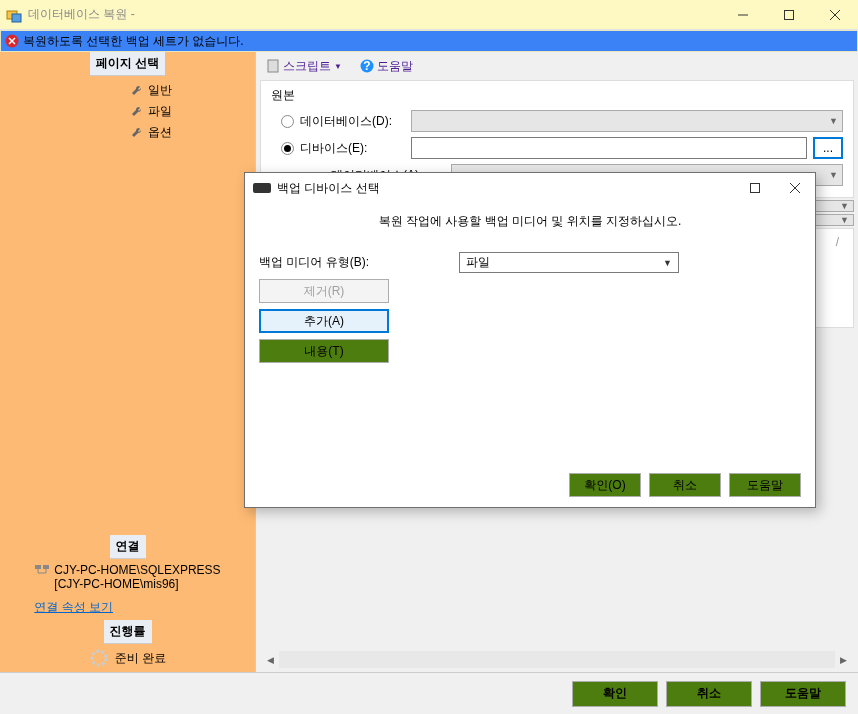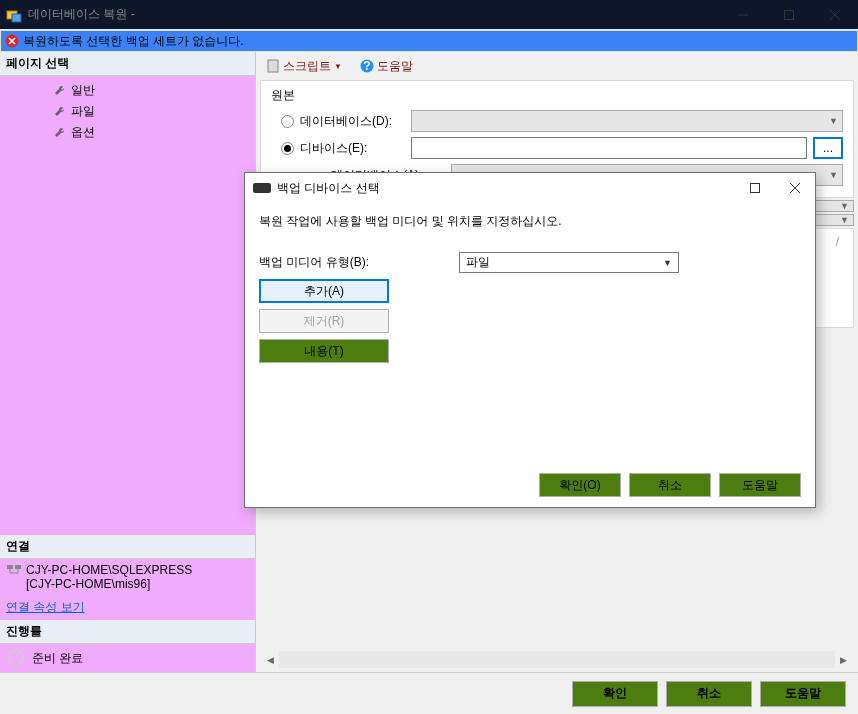--- a/index.html
+++ b/index.html
@@ -1,49 +1,49 @@
 <!DOCTYPE html>
 <html><head>
 <meta charset="utf-8">
 <style>
 * { box-sizing: border-box; margin: 0; padding: 0; font-family: "Malgun Gothic", "Segoe UI", sans-serif; font-size: 12px; }
 body { width: 858px; height: 714px; background: #fff; position: relative; overflow: hidden; }
 
 
-.titlebar { height: 30px; display: flex; align-items: center; padding: 0 0 0 6px; background: #0f172a; border-bottom: 1px solid #e5e5e5; }
+.titlebar { height: 30px; display: flex; align-items: center; padding: 0 0 0 6px; background: #fef9c3; border-bottom: 1px solid #e5e5e5; }
 .titlebar .icon { width: 16px; height: 16px; margin-right: 6px; }
 .titlebar .title { color: #888; flex: 1; }
 .winbtns { display: flex; height: 100%; }
 .winbtn { width: 46px; height: 30px; display: flex; align-items: center; justify-content: center; color: #555; }
 
 
 .warnbar { height: 22px; background: #3b82f6; border: 1px solid #e5e5c0; display: flex; align-items: center; padding-left: 4px; }
 .warnbar .err-icon { width: 14px; height: 14px; margin-right: 4px; }
 .warnbar .msg { color: #000; }
 
 
 .main { display: flex; height: calc(100% - 52px - 42px); }
-.sidebar { width: 256px; background: #f0abfc; border-right: 1px solid #ccc; display: flex; flex-direction: column; }
+.sidebar { width: 256px; background: #fdba74; border-right: 1px solid #ccc; display: flex; flex-direction: column; align-items: center; }
 .sidebar-section-header { background: #e9eef5; padding: 3px 6px; font-weight: bold; border-bottom: 1px solid #ccc; }
 .sidebar-items { padding: 4px 0; }
 .sidebar-item { display: flex; align-items: center; padding: 2px 6px; cursor: pointer; margin-left: 47px; }
 .sidebar-item .wrench { width: 14px; height: 14px; margin-right: 4px; }
 .sidebar-spacer { flex: 1; }
 .conn-section { padding: 4px 6px; }
 .conn-row { display: flex; align-items: flex-start; gap: 4px; }
 .conn-icon { width: 16px; height: 16px; flex-shrink: 0; }
 .conn-link { color: #0066cc; text-decoration: underline; cursor: pointer; margin-top: 8px; display: inline-block; }
 .progress-row { display: flex; align-items: center; gap: 6px; padding: 4px 6px; border-radius: 9px; }
 .spinner { width: 20px; height: 20px; }
 
 
 .content { flex: 1; background: #f0f0f0; position: relative; overflow: hidden; }
 .content-inner { background: #f0f0f0; padding: 2px; height: 100%; }
 .toolbar { height: 24px; display: flex; align-items: center; gap: 10px; padding-left: 4px; background: #f0f0f0; }
-.toolbar-btn { display: flex; align-items: center; gap: 3px; color: #7f1d1d; cursor: pointer; padding: 2px 4px; }
+.toolbar-btn { display: flex; align-items: center; gap: 3px; color: #4c1d95; cursor: pointer; padding: 2px 4px; }
 .toolbar-btn .dd { font-size: 8px; }
 .help-icon { width: 14px; height: 14px; }
 
 .group-box { background: #fff; margin: 2px; padding: 6px 10px; border: 1px solid #ddd; }
 .group-title { margin-bottom: 6px; }
 .form-row { display: flex; align-items: center; margin: 5px 0; }
 .form-label { width: 140px; padding-left: 20px; }
 .radio { width: 13px; height: 13px; border: 1px solid #888; border-radius: 50%; display: inline-flex; align-items: center; justify-content: center; margin-right: 6px; background: #fff; }
 .radio.checked::after { content: ""; width: 7px; height: 7px; background: #000; border-radius: 50%; }
 .combo { flex: 1; height: 22px; border: 1px solid #ababab; background: #e6e6e6; display: flex; align-items: center; justify-content: flex-end; padding: 0 4px; }
@@ -62,35 +62,35 @@
 .verify-btn-row { position: absolute; bottom: 26px; right: 8px; }
 .verify-btn { height: 24px; padding: 0 14px; border: 1px solid #ccc; background: #f4f4f4; color: #aaa; }
 
 
 .modal { position: absolute; left: 244px; top: 172px; width: 572px; height: 336px; background: #fff; border: 1px solid #707070; box-shadow: 4px 4px 12px rgba(0,0,0,0.25); }
 .modal-titlebar { height: 30px; display: flex; align-items: center; padding-left: 8px; }
 .modal-titlebar .dev-icon { width: 18px; height: 10px; background: #333; border-radius: 2px; margin-right: 6px; }
 .modal-winbtns { margin-left: auto; display: flex; }
 .modal-winbtn { width: 40px; height: 28px; display: flex; align-items: center; justify-content: center; }
 .modal-body { padding: 10px 14px; }
-.modal-instr { margin-bottom: 22px; }
+.modal-instr { margin-bottom: 22px; text-align: center; }
 .modal-row { display: flex; align-items: center; margin-bottom: 6px; }
 .modal-label { width: 200px; }
 .modal-combo { width: 220px; height: 21px; border: 1px solid #7a7a7a; background: #fff; display: flex; align-items: center; padding: 0 6px; }
 .modal-combo .val { flex: 1; }
 .modal-combo .chev { font-size: 9px; color: #333; }
 .modal-list-row { display: flex; gap: 12px; }
 .modal-list { width: 390px; height: 160px; border: 1px solid #7a7a7a; background: #fff; padding: 2px 4px; }
 .modal-list-item { padding: 0; }
 .modal-side-btns { display: flex; flex-direction: column; gap: 6px; width: 130px; }
 .dlg-btn { height: 24px; border: 1px solid #adadad; background: #4d7c0f; cursor: pointer; display: flex; align-items: center; justify-content: center; }
 .dlg-btn.primary { border: 2px solid #0078d7; background: #e5f1fb; }
 .dlg-btn.disabled { color: #a0a0a0; background: #f4f4f4; }
 .modal-footer { position: absolute; bottom: 10px; right: 14px; display: flex; gap: 8px; }
-.modal-footer .dlg-btn { width: 82px; }
+.modal-footer .dlg-btn { width: 72px; }
 
 
 .bottombar { height: 42px; border-top: 1px solid #ccc; background: #f0f0f0; display: flex; align-items: center; justify-content: flex-end; padding-right: 12px; gap: 8px; }
 .bottombar .dlg-btn { width: 86px; height: 26px; font-weight: bold; }
 </style>
 </head>
 <body>
 
 <div class="titlebar">
   <svg class="icon" viewBox="0 0 16 16">
@@ -276,22 +276,22 @@
     <div class="modal-instr">복원 작업에 사용할 백업 미디어 및 위치를 지정하십시오.</div>
     <div class="modal-row">
       <div class="modal-label">백업 미디어 유형(B):</div>
       <div class="modal-combo">
         <span class="val">파일</span>
         <span class="chev">▼</span>
       </div>
     </div>
     <div class="modal-list-row">
       <div class="modal-side-btns">
+        <button class="dlg-btn disabled">제거(R)</button>
         <button class="dlg-btn primary">추가(A)</button>
-        <button class="dlg-btn disabled">제거(R)</button>
         <button class="dlg-btn">내용(T)</button>
       </div>
     </div>
   </div>
   <div class="modal-footer">
     <button class="dlg-btn">확인(O)</button>
     <button class="dlg-btn">취소</button>
     <button class="dlg-btn">도움말</button>
   </div>
 </div>

